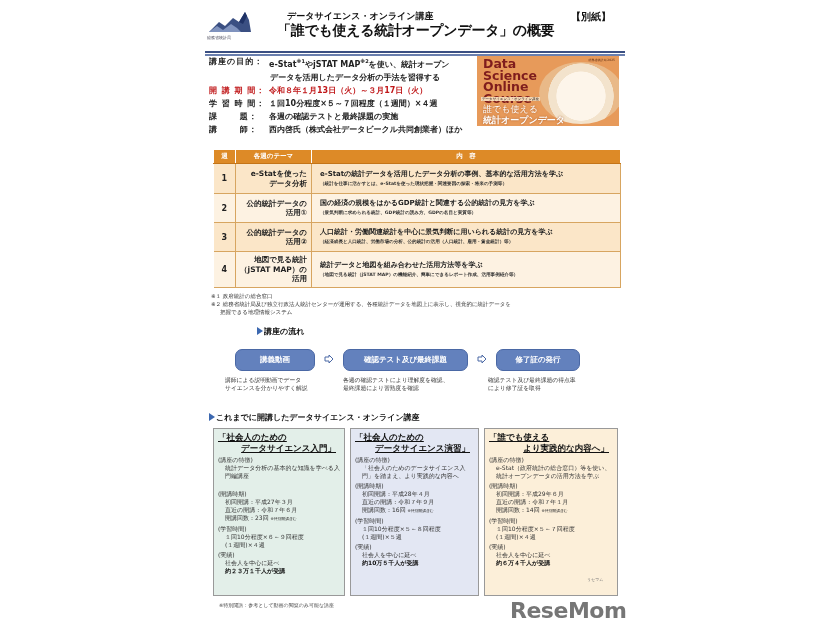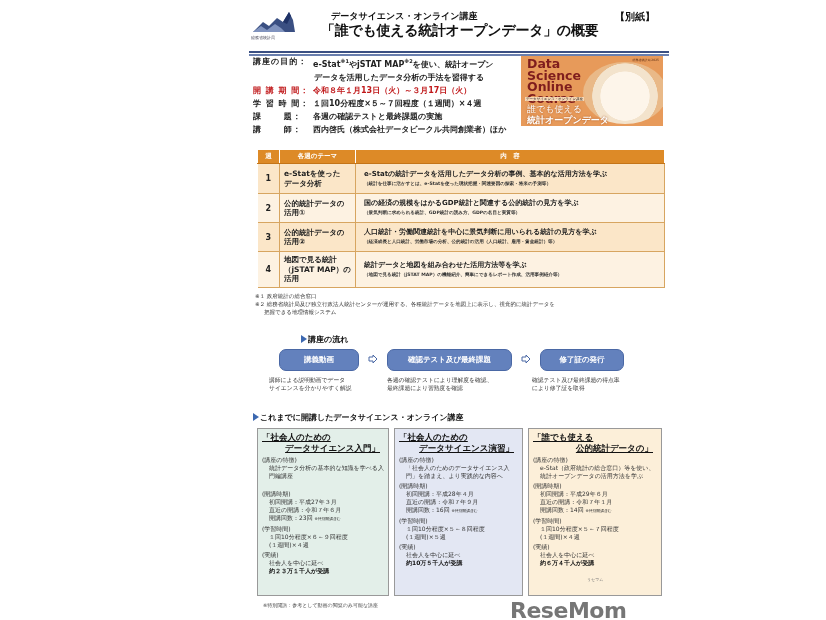--- a/index.html
+++ b/index.html
@@ -1,19 +1,19 @@
 <!DOCTYPE html>
 <html><head>
 <meta charset="utf-8">
 <style>
   * { box-sizing: border-box; margin: 0; padding: 0; }
   html, body { width: 826px; height: 620px; background: #ffffff; overflow: hidden; }
   body { font-family: "DejaVu Sans", "Liberation Sans", sans-serif; color: #222; position: relative; }
 
-  .page { position: absolute; left: 205px; top: 0; width: 420px; height: 620px; margin-left: 44px; }
+  .page { position: absolute; left: 205px; top: 0; width: 420px; height: 620px; }
 
   
   .header { position: absolute; left: 0; top: 8px; width: 420px; height: 38px; }
   .logo { position: absolute; left: 0; top: 0; width: 50px; height: 36px; }
   .logo-text { position: absolute; left: 2px; top: 27px; font-size: 4px; color: #445; white-space: nowrap; }
   .title-sub { position: absolute; left: 82px; top: 2px; font-size: 9px; font-weight: bold; color: #111; white-space: nowrap; }
   .title-main { position: absolute; left: 72px; top: 14px; font-size: 14px; font-weight: bold; color: #111; white-space: nowrap; letter-spacing: -0.3px; }
   .tag { position: absolute; right: 14px; top: 2px; font-size: 10px; font-weight: bold; color: #111; }
   .rule { position: absolute; left: 0; top: 43px; width: 420px; height: 5px; background: linear-gradient(#3a4f82 0, #3a4f82 2px, #fff 2px, #fff 3px, #6a7fae 3px); }
 
@@ -34,21 +34,21 @@
   .cover-t2 { position: absolute; left: 6px; top: 58px; font-size: 9px; font-weight: bold; color: #fff; white-space: nowrap; text-shadow: 0 0 2px #a5531f; }
   .cover-code { position: absolute; right: 4px; top: 2px; font-size: 3px; color: #5a2a10; }
 
   
   .schedule { position: absolute; left: 8px; top: 149px; width: 408px; border-collapse: collapse; font-size: 7px; }
   .schedule th { background: #dd8a27; color: #fff; font-weight: bold; height: 14px; border: 1px solid #fff; border-bottom: 1px solid #c47518; font-size: 6.5px; }
   .schedule td { border: 1px solid #d7a560; border-left: none; border-right: 1px solid #d7a560; vertical-align: middle; }
   .schedule tr.odd td { background: #fbe6c8; }
   .schedule tr.even td { background: #fdf2e2; }
   .schedule td.wk { width: 22px; text-align: center; font-weight: bold; font-size: 8px; }
-  .schedule td.theme { width: 76px; font-weight: bold; font-size: 7.5px; line-height: 9.5px; padding: 2px 4px; }
+  .schedule td.theme { width: 76px; font-weight: bold; font-size: 7.5px; line-height: 9.5px; padding: 2px 4px; text-align: right; }
   .schedule td.content { padding: 2px 8px; line-height: 9px; }
   .c-main { font-weight: bold; font-size: 7px; white-space: nowrap; }
   .c-sub { font-size: 4.6px; white-space: nowrap; font-weight: bold; color: #333; }
 
   .notes { position: absolute; left: 6px; top: 292px; font-size: 5.5px; line-height: 8px; color: #333; }
   .note-indent { padding-left: 9px; }
 
   
   .sec-head { position: absolute; font-size: 8px; font-weight: bold; color: #111; white-space: nowrap; }
   .tri { display: inline-block; width: 0; height: 0; border-top: 4px solid transparent; border-bottom: 4px solid transparent; border-left: 6px solid #3c68b0; margin-right: 1px; vertical-align: -1px; }
@@ -179,21 +179,21 @@
       </tr>
     </tbody>
   </table>
 
   <div class="notes">
     <div>※１ 政府統計の総合窓口</div>
     <div>※２ 総務省統計局及び独立行政法人統計センターが運用する、各種統計データを地図上に表示し、視覚的に統計データを</div>
     <div class="note-indent">把握できる地理情報システム</div>
   </div>
 
-  <div class="sec-head" style="left:4px; top:334px;padding-left:48px;">
+  <div class="sec-head" style="left:4px; top:326px;padding-left:48px;">
     <span class="tri"></span><span>講座の流れ</span>
   </div>
 
   <div class="flow-box" style="left:30px; width:80px;">講義動画</div>
   <svg class="flow-arrow" style="left:119px;" viewBox="0 0 10 10">
       <path d="M1,3 H5 V1 L9,5 L5,9 V7 H1 Z" fill="#fff" stroke="#4a68a5" stroke-width="1"></path>
     </svg>
   <div class="flow-box" style="left:138px; width:125px;">確認テスト及び最終課題</div>
   <svg class="flow-arrow" style="left:272px;" viewBox="0 0 10 10">
       <path d="M1,3 H5 V1 L9,5 L5,9 V7 H1 Z" fill="#fff" stroke="#4a68a5" stroke-width="1"></path>
@@ -252,21 +252,21 @@
     <div class="c-ind">１回10分程度×５～８回程度</div>
     <div class="c-ind">(１週間)×５週</div>
     <div class="c-sec">(実績)</div>
     <div class="c-ind">社会人を中心に延べ</div>
     <div class="c-bold">約10万５千人が受講</div>
   </div>
 
   <div class="course c3">
     <div class="course-title">
       <span>「誰でも使える</span>
-      <span class="ct2">公的統計データの」</span>
+      <span class="ct2">より実践的な内容へ」</span>
     </div>
     <div class="c-sec">(講座の特徴)</div>
     <div class="c-ind-wrap">e-Stat（政府統計の総合窓口）等を使い、統計オープンデータの活用方法を学ぶ</div>
     <div class="c-sec">(開講時期)</div>
     <div class="c-ind">初回開講：平成29年６月</div>
     <div class="c-ind">直近の開講：令和７年１月</div>
     <div class="c-ind"><span>開講回数：14回</span> <span class="tiny">※特別開講含む</span></div>
     <div class="c-sec">(学習時間)</div>
     <div class="c-ind">１回10分程度×５～７回程度</div>
     <div class="c-ind">(１週間)×４週</div>

